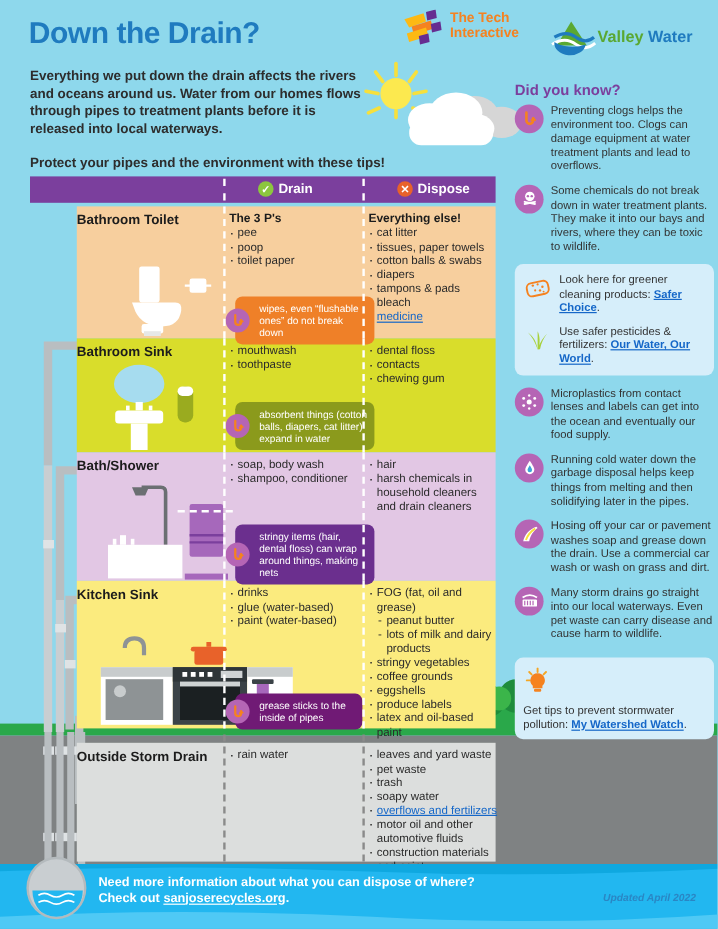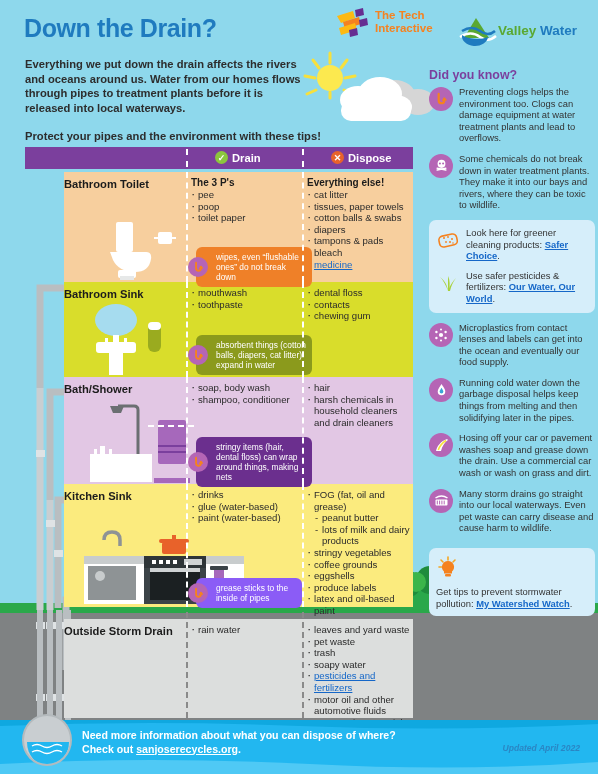--- a/index.html
+++ b/index.html
@@ -602,21 +602,21 @@
         <li class="sub">peanut butter</li>
         <li class="sub">lots of milk and dairy products</li>
         <li>stringy vegetables</li>
         <li>coffee grounds</li>
         <li>eggshells</li>
         <li>produce labels</li>
         <li>latex and oil-based paint</li>
       </ul>
     </div>
   </div>
-  <div class="callout" style="left:196px;top:578px;width:106px;background:#8b5cf6;">
+  <div class="callout" style="left:196px;top:578px;width:106px;background:#701a75;">
     <span class="co-icon">
       <svg width="13" height="13" viewBox="0 0 16 16">
           <path d="M5 2 v7 a3 3 0 0 0 6 0 v-2" stroke="#f5821f" stroke-width="2.3" fill="none" stroke-linecap="round"></path>
           <path d="M11 7 l-1.6 2 M11 7 l1.8 1.6" stroke="#f5821f" stroke-width="1.6" fill="none" stroke-linecap="round"></path>
         </svg>
     </span>
     <span>grease sticks to the inside of pipes</span>
   </div>
   <div class="vdash" style="left:186px;top:484px;height:123px;"></div>
   <div class="vdash" style="left:302px;top:484px;height:123px;"></div>
@@ -627,21 +627,21 @@
       <ul class="items">
         <li>rain water</li>
       </ul>
     </div>
     <div class="col-disp">
       <ul class="items">
         <li>leaves and yard waste</li>
         <li>pet waste</li>
         <li>trash</li>
         <li>soapy water</li>
-        <li><a class="it-link">pesticides and fertilizers</a></li>
+        <li><a class="it-link">overflows and fertilizers</a></li>
         <li>motor oil and other automotive fluids</li>
         <li>construction materials and paint</li>
       </ul>
     </div>
   </div>
   <div class="vdash-dark" style="left:186px;top:612px;height:106px;"></div>
   <div class="vdash-dark" style="left:302px;top:612px;height:106px;"></div>
 
   <div class="footer">
     <svg style="position:absolute;left:0;top:0;width:598px;height:54px;" viewBox="0 0 598 54" preserveAspectRatio="none">

